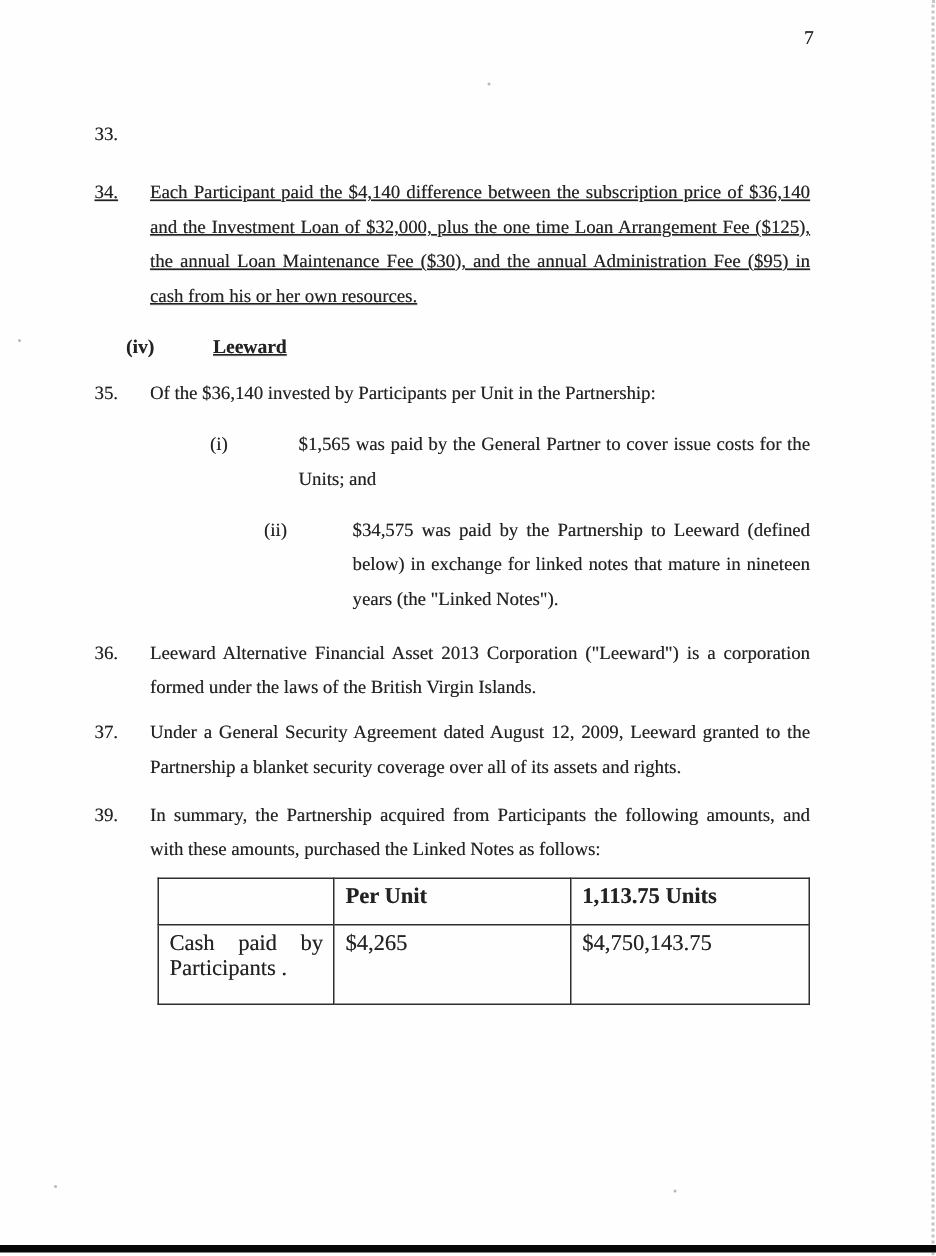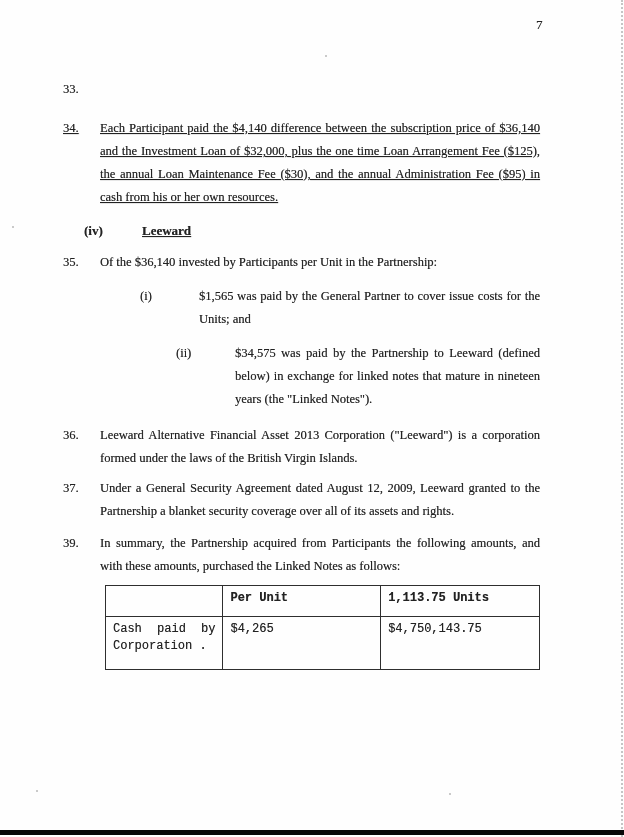--- a/index.html
+++ b/index.html
@@ -41,24 +41,23 @@
   .mb14 { margin-bottom: 14px; }
   .mb13 { margin-bottom: 13px; padding-left: 36px; }
   .mb11 { margin-bottom: 11px; justify-content: space-between; }
   .mb10 { margin-bottom: 10px; text-decoration: underline; }
   .mb9  { margin-bottom: 9px; }
   .mb7  { margin-bottom: 7px; }
 
   table.doc-table {
     margin: 7px 0 0 105px;
     border-collapse: collapse;
-    font-size: 12px;
+    font-size: 15px;
     line-height: 17px;
     table-layout: fixed;
-    font-family: Liberation Mono, monospace;
   }
   .doc-table col.c1 { width: 118px; }
   .doc-table col.c2 { width: 160px; }
   .doc-table col.c3 { width: 160px; }
   .doc-table th, .doc-table td {
     border: 1.5px solid #2e2e2e;
     vertical-align: top;
     text-align: left;
     padding: 4px 7px;
   }
@@ -148,21 +147,21 @@
         </colgroup>
       <tbody>
           <tr>
         <th></th>
         <th>Per Unit</th>
         <th>1,113.75 Units</th>
       </tr>
       <tr>
         <td class="body-cell">
           <span class="cell-l1">Cash paid by</span>
-          <span class="cell-l2">Corporation .</span>
+          <span class="cell-l2">Participants .</span>
         </td>
         <td class="body-cell">$4,265</td>
         <td class="body-cell">$4,750,143.75</td>
       </tr>
     </tbody>
       </table>
 
   </div>
 
   <div class="right-edge"></div>

